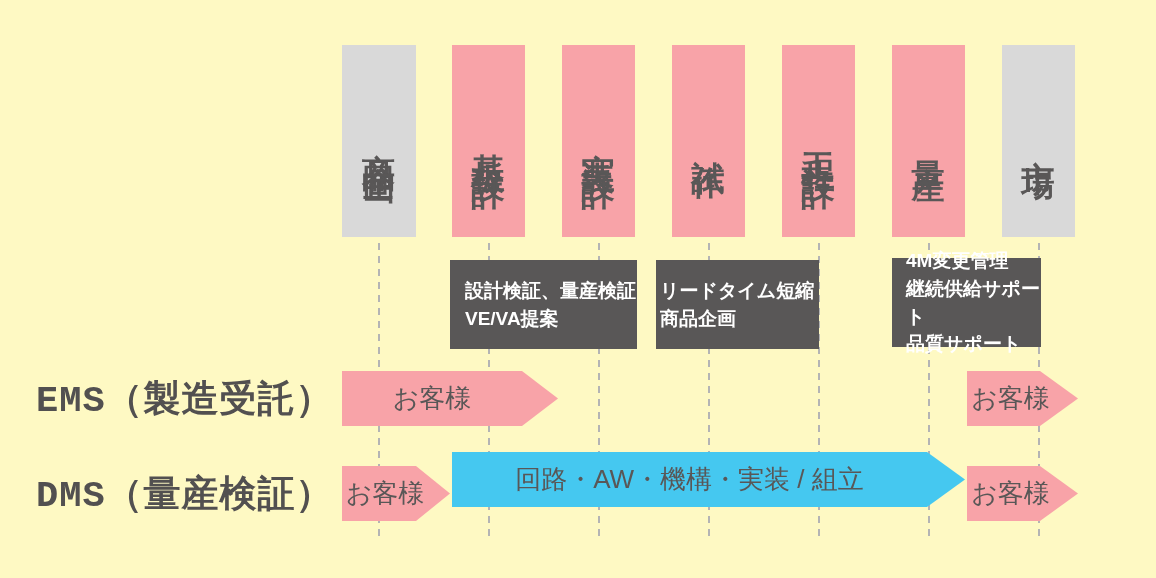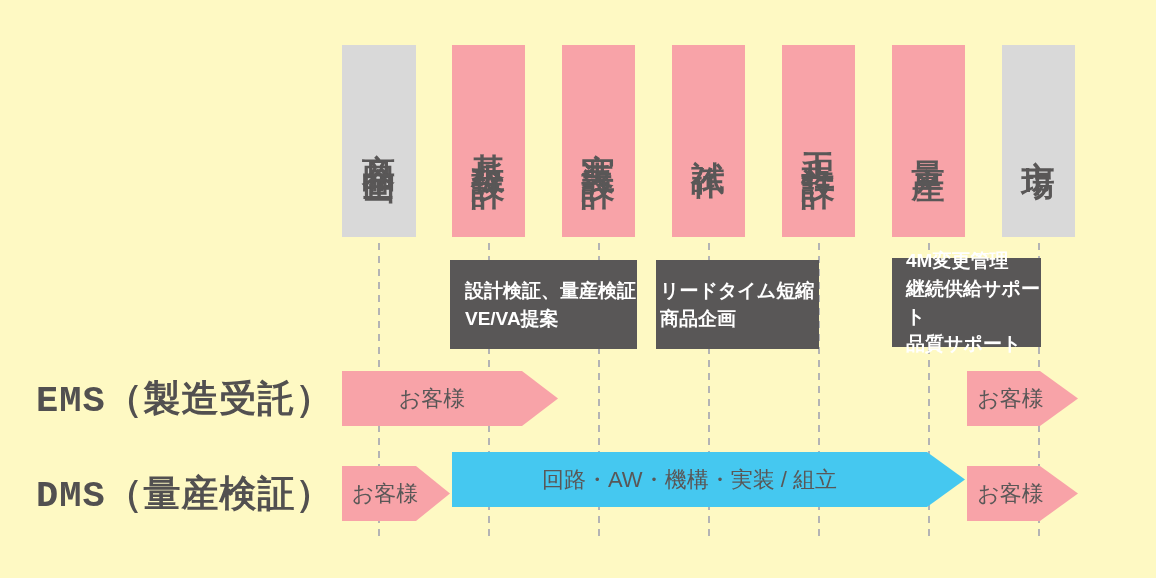--- a/index.html
+++ b/index.html
@@ -78,21 +78,21 @@
     font-family: Liberation Mono, monospace;
   }
 
   
   .arrow {
     position: absolute;
     height: 55px;
     display: flex;
     align-items: center;
     justify-content: center;
-    font-size: 22px;
+    font-size: 26px;
     font-weight: 500;
     color: #595757;
     z-index: 2;
     clip-path: polygon(0 0, calc(100% - var(--tip)) 0, 100% 50%, calc(100% - var(--tip)) 100%, 0 100%);
     box-sizing: border-box;
     padding-right: var(--tip);
     white-space: nowrap;
   }
   .arrow.pink { background: #F8A3A8; }
   .arrow.cyan { background: #45C8F0; }

